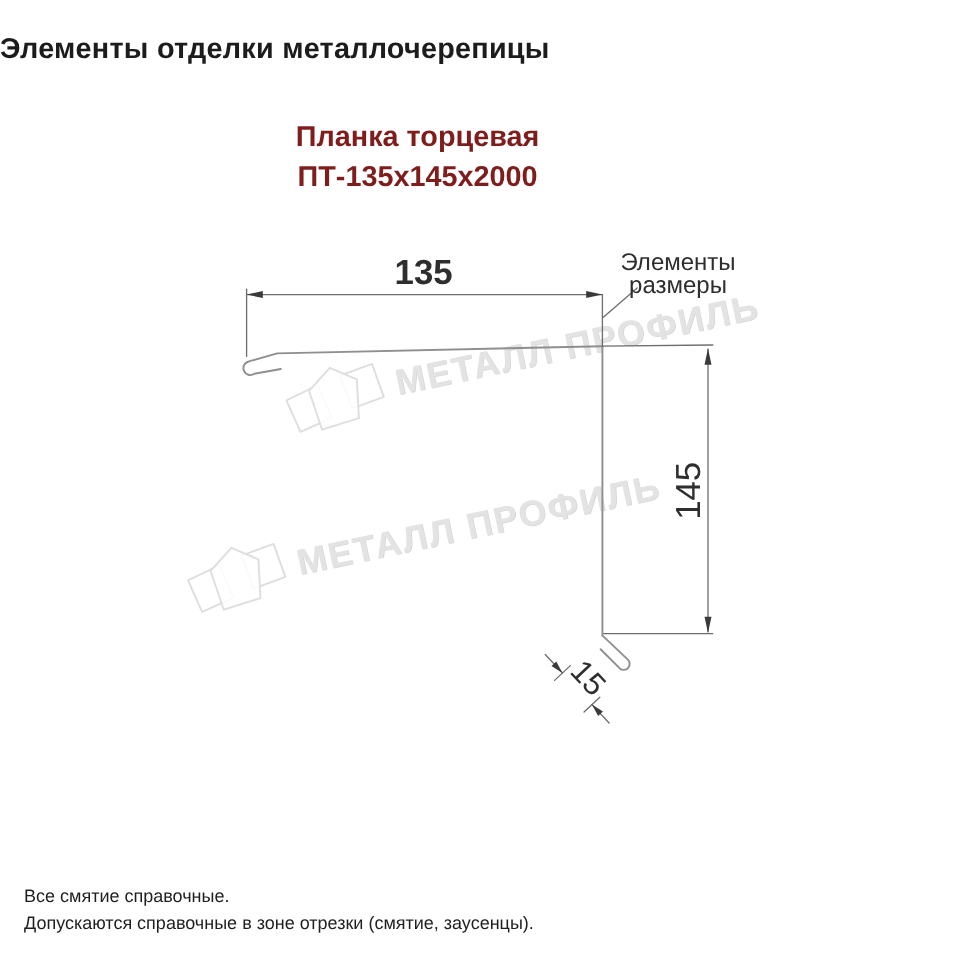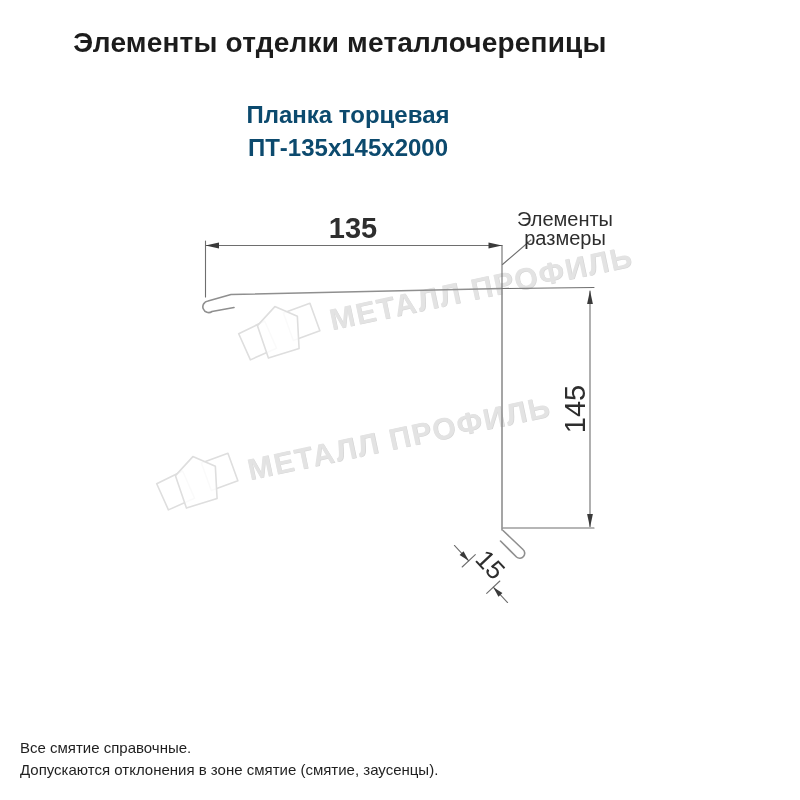--- a/index.html
+++ b/index.html
@@ -3,26 +3,26 @@
 <meta charset="utf-8">
 <style>
   html,body{margin:0;padding:0;}
   body{
     width:800px;height:800px;background:#ffffff;position:relative;
     font-family:"Liberation Sans", sans-serif;color:#1d1d1d;overflow:hidden;
   }
   .abs{position:absolute;}
   
   .title{
-    left:0;top:27px;width:680px;text-align:center;
-    font-size:28px;font-weight:700;letter-spacing:.2px;color:#1c1c1c;
+    left:0;top:27px;width:680px;
+    font-size:24px;font-weight:700;letter-spacing:.2px;color:#1c1c1c;
   }
   .subtitle{
     left:0;width:696px;text-align:center;
-    font-size:24px;font-weight:700;color:#0c4a6e;
+    font-size:24px;font-weight:700;color:#7f1d1d;
   }
   .subtitle.name{top:101px;}
   .subtitle.sku{top:134px;text-align:center;}
   
   .watermark{
     display:flex;align-items:center;gap:10px;
     transform-origin:left center;transform:rotate(-12deg);
     z-index:1;pointer-events:none;white-space:nowrap;
   }
   .watermark .wm-text{
@@ -122,13 +122,13 @@
 <div class="abs dim-label dim-135">135</div>
 <div class="abs dim-label dim-145">145</div>
 <div class="abs dim-label dim-15">15</div>
 
 <div class="abs face-label">
   <div>Элементы</div>
   <div>размеры</div>
 </div>
 
 <div class="abs note note1">Все смятие справочные.</div>
-<div class="abs note note2">Допускаются отклонения в зоне смятие (смятие, заусенцы).</div>
+<div class="abs note note2">Допускаются справочные в зоне отрезки (смятие, заусенцы).</div>
 
 </body></html>

